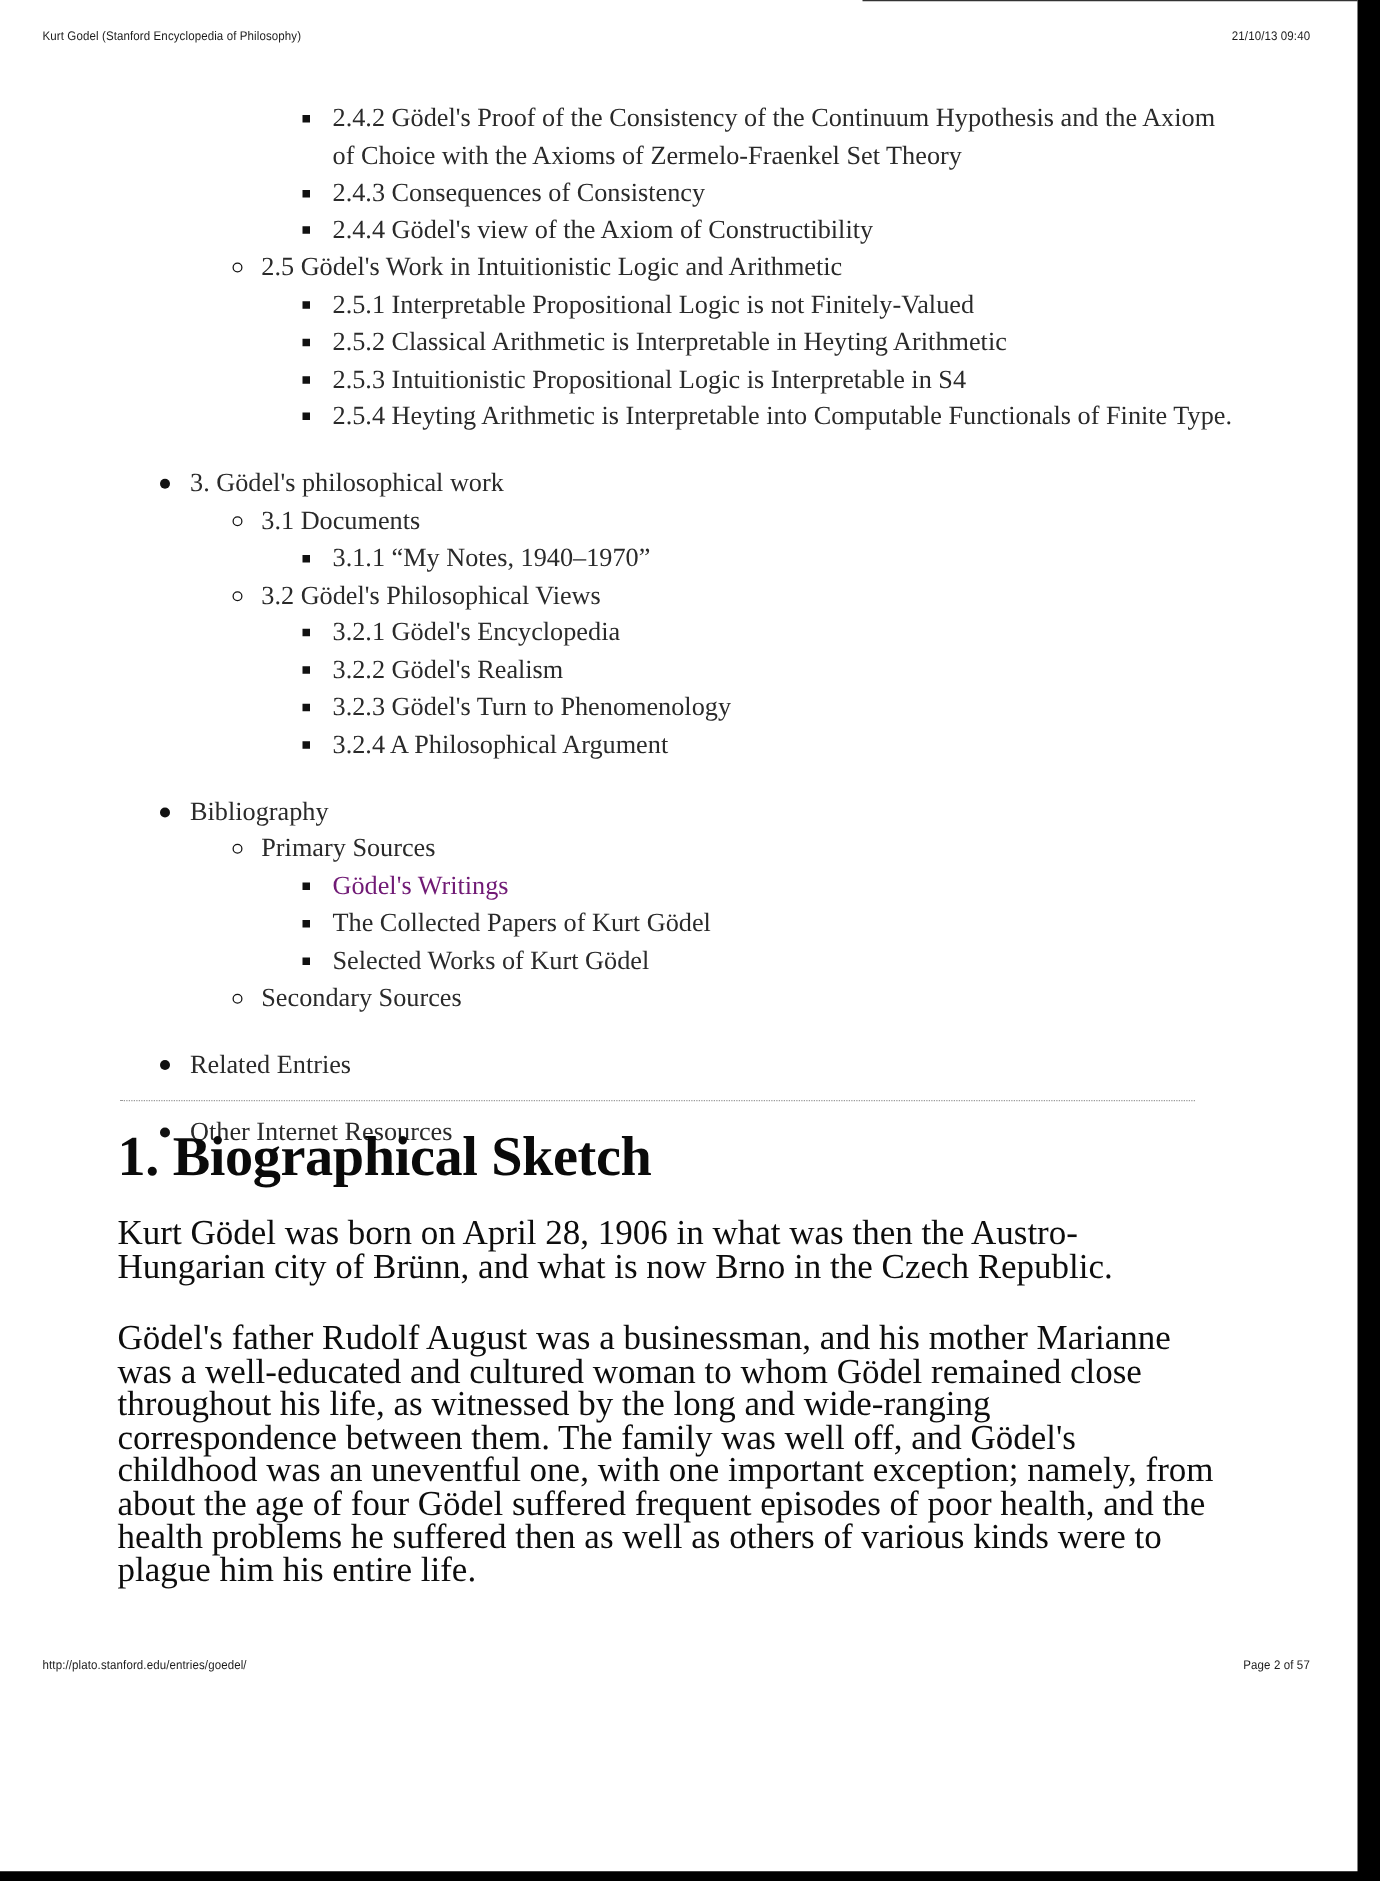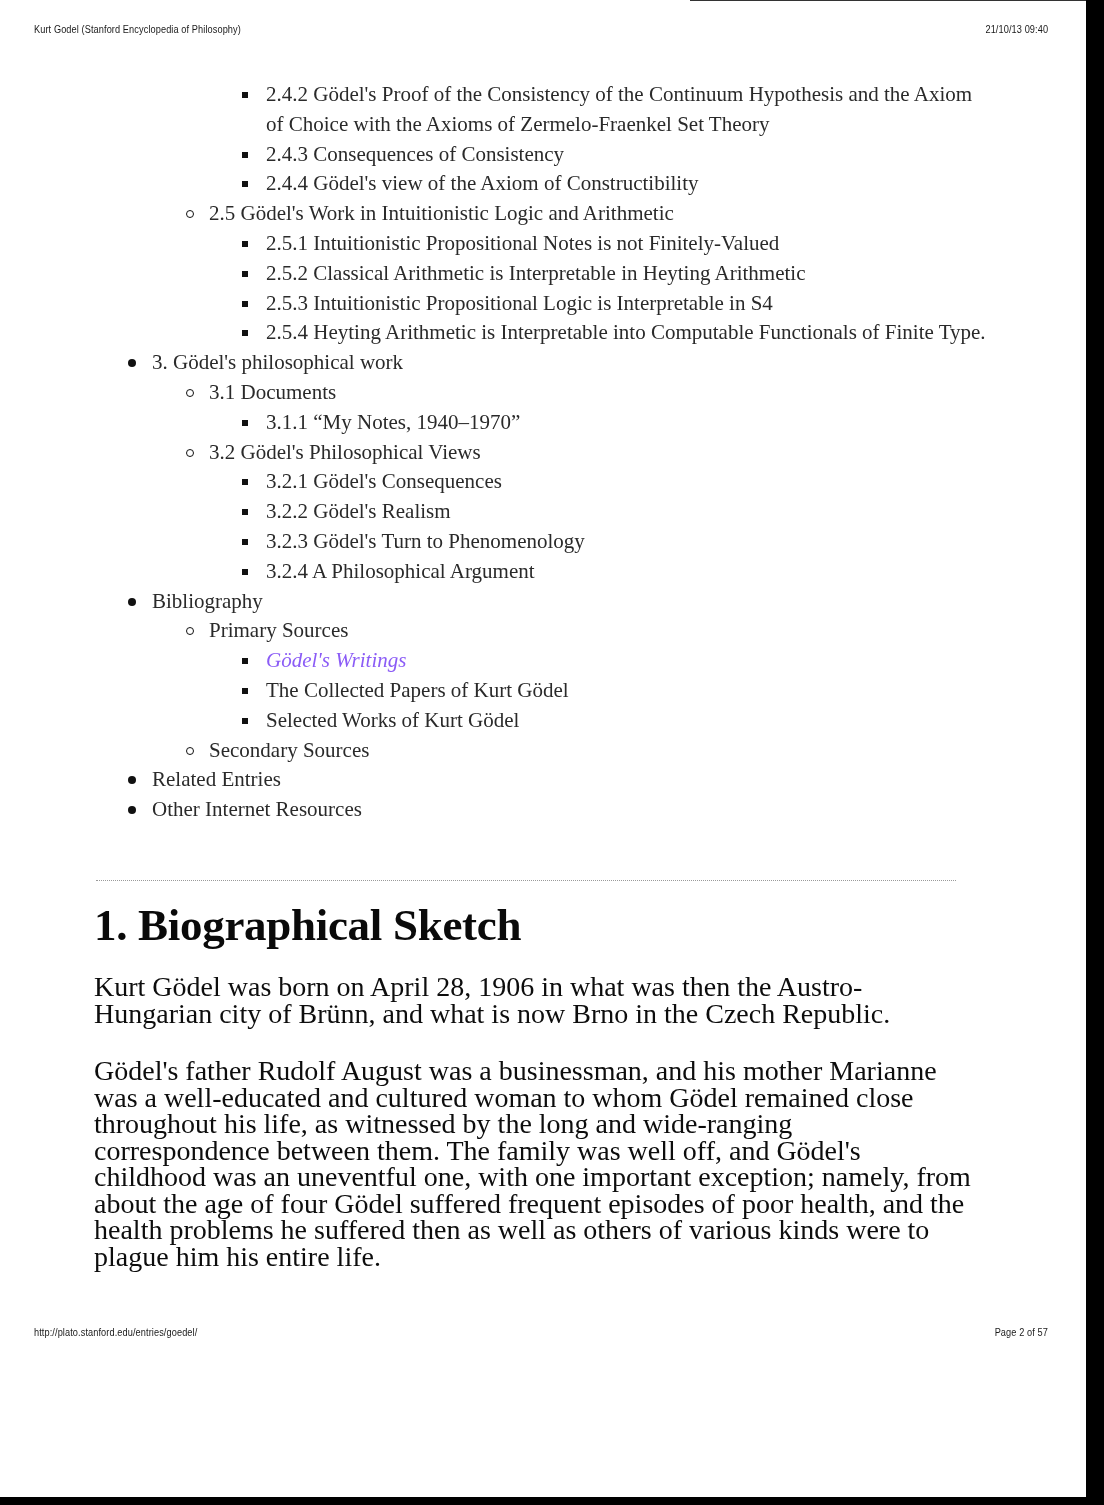--- a/index.html
+++ b/index.html
@@ -74,21 +74,21 @@
       color: #2a2a2a;
     }
     .toc-item {
       position: relative;
       padding-right: 20px;
     }
     .toc-item .marker {
       position: absolute;
       display: block;
     }
-    .lvl1 { padding-left: 152px; }
+    .lvl1 { padding-left: 152px; margin-top: 24px; }
     .lvl1 .marker {
       left: 128px;
       top: 11px;
       width: 8px;
       height: 8px;
       border-radius: 50%;
       background: #111111;
     }
     .lvl2 { padding-left: 209px; }
     .lvl2 .marker {
@@ -102,21 +102,21 @@
     }
     .lvl3 { padding-left: 266px; }
     .lvl3 .marker {
       left: 242px;
       top: 12px;
       width: 6px;
       height: 6px;
       background: #111111;
     }
     .lvl3.wrap { width: 720px; }
-    .faded { color: #8b5cf6; font-style: italic; }
+    .faded { color: #701a75; }
 
     .rule-dots {
       position: absolute;
       top: 880px;
       left: 96px;
       width: 860px;
       height: 1px;
       border-top: 1px dotted #9a9a9a;
     }
 
@@ -168,21 +168,21 @@
   <div class="toc-item lvl3">
     <span class="marker"></span>
     <span>2.4.4 Gödel's view of the Axiom of Constructibility</span>
   </div>
   <div class="toc-item lvl2">
     <span class="marker"></span>
     <span>2.5 Gödel's Work in Intuitionistic Logic and Arithmetic</span>
   </div>
   <div class="toc-item lvl3">
     <span class="marker"></span>
-    <span>2.5.1 Intuitionistic Propositional Notes is not Finitely-Valued</span>
+    <span>2.5.1 Interpretable Propositional Logic is not Finitely-Valued</span>
   </div>
   <div class="toc-item lvl3">
     <span class="marker"></span>
     <span>2.5.2 Classical Arithmetic is Interpretable in Heyting Arithmetic</span>
   </div>
   <div class="toc-item lvl3">
     <span class="marker"></span>
     <span>2.5.3 Intuitionistic Propositional Logic is Interpretable in S4</span>
   </div>
   <div class="toc-item lvl3 wrap">
@@ -200,21 +200,21 @@
   <div class="toc-item lvl3">
     <span class="marker"></span>
     <span>3.1.1 “My Notes, 1940–1970”</span>
   </div>
   <div class="toc-item lvl2">
     <span class="marker"></span>
     <span>3.2 Gödel's Philosophical Views</span>
   </div>
   <div class="toc-item lvl3">
     <span class="marker"></span>
-    <span>3.2.1 Gödel's Consequences</span>
+    <span>3.2.1 Gödel's Encyclopedia</span>
   </div>
   <div class="toc-item lvl3">
     <span class="marker"></span>
     <span>3.2.2 Gödel's Realism</span>
   </div>
   <div class="toc-item lvl3">
     <span class="marker"></span>
     <span>3.2.3 Gödel's Turn to Phenomenology</span>
   </div>
   <div class="toc-item lvl3">

